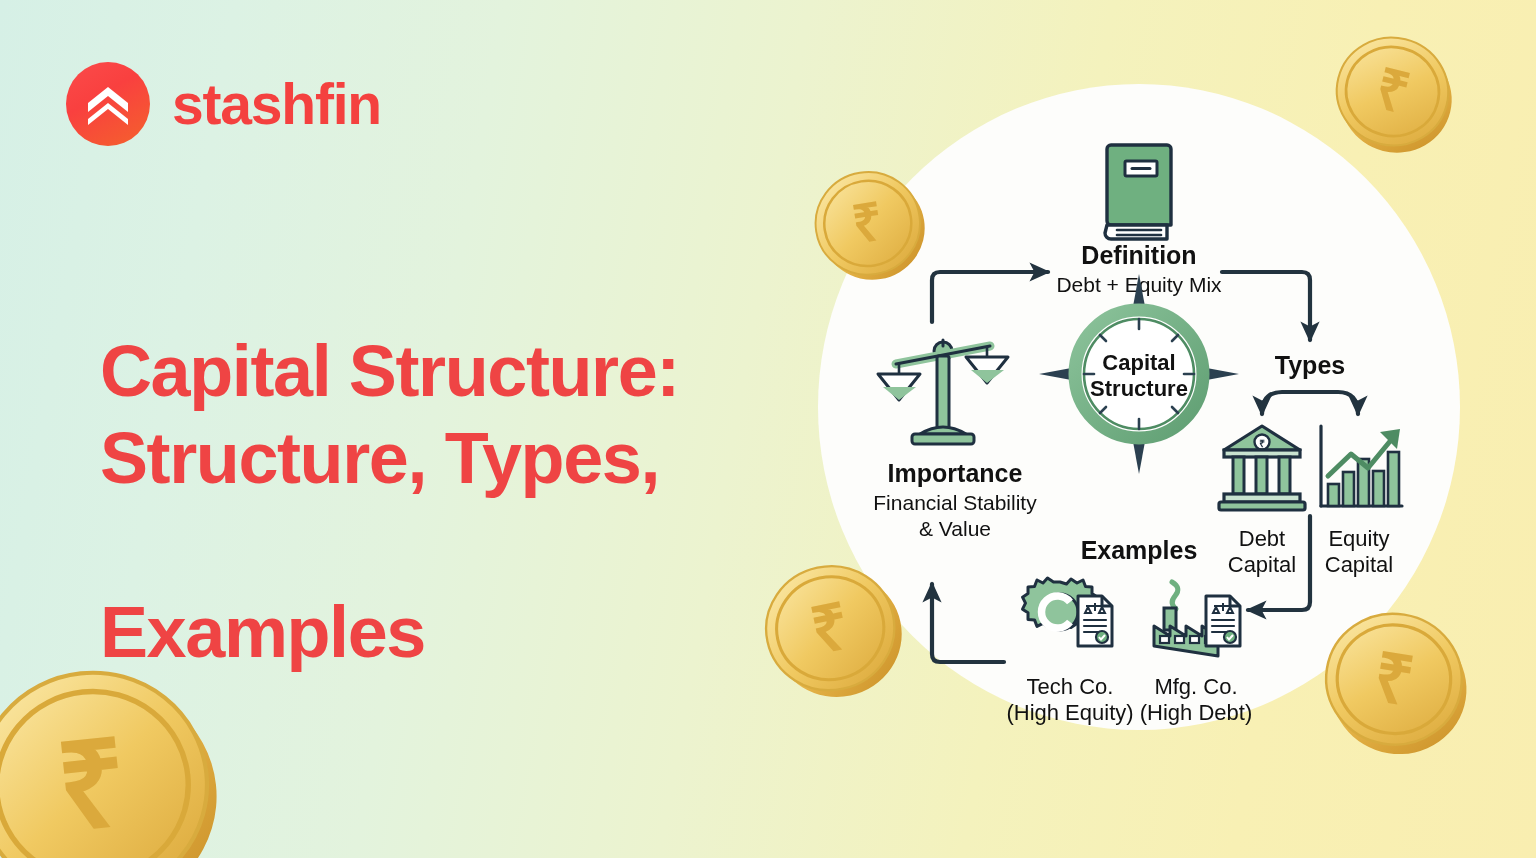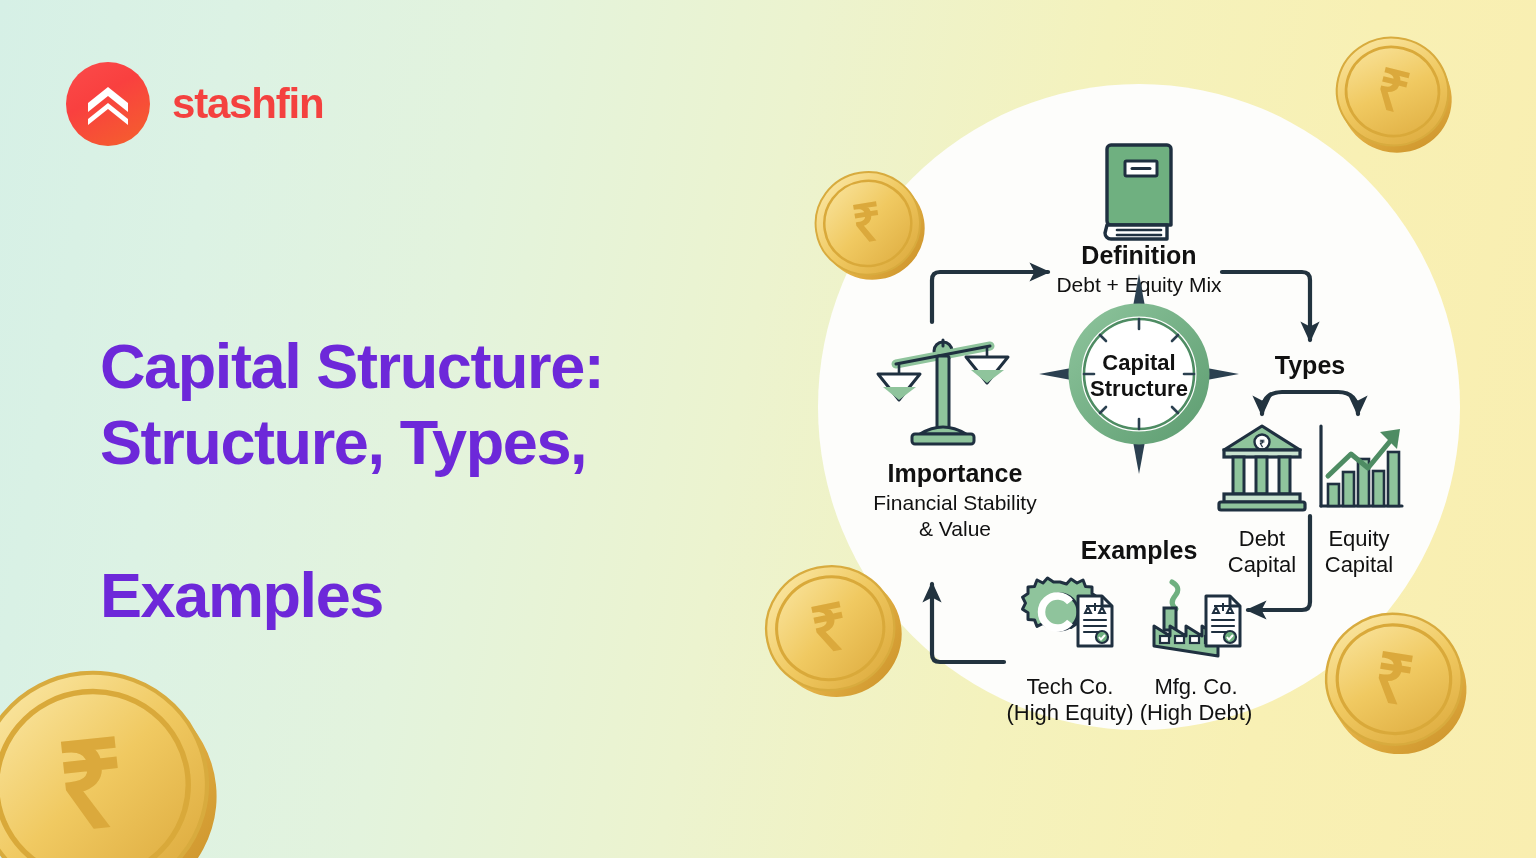--- a/index.html
+++ b/index.html
@@ -19,28 +19,28 @@
     display:flex; align-items:center; gap:22px;
   }
   .logo-mark{
     width:84px; height:84px; border-radius:50%;
     background:linear-gradient(150deg,#fb4b4b 0%,#f9403f 40%,#f4622c 100%);
     display:flex; align-items:center; justify-content:center;
     flex:0 0 auto;
   }
   .logo-mark svg{ display:block; }
   .logo-word{
-    font-size:42px; font-weight:700; color:#f4413f;
+    font-size:57px; font-weight:700; color:#f4413f;
     letter-spacing:-1.2px; line-height:1;
   }
 
   .headline{
     position:absolute; left:100px; top:328px; width:640px;
-    font-size:63px; font-weight:800; line-height:1.21;
-    color:#6d28d9; letter-spacing:-1.4px;
+    font-size:72px; font-weight:800; line-height:1.21;
+    color:#ef4444; letter-spacing:-1.4px;
   }
 
   
   .diagram-wrap{
     position:absolute; left:818px; top:84px;
     width:642px; height:646px;
   }
   .white-disc{
     position:absolute; inset:0;
     background:#fdfdfb; border-radius:50%;

